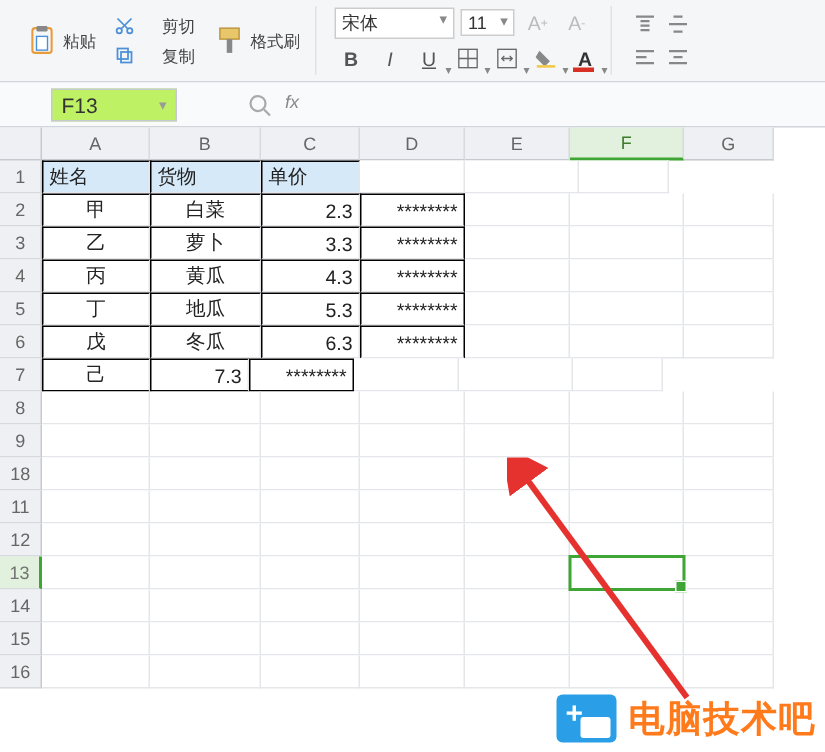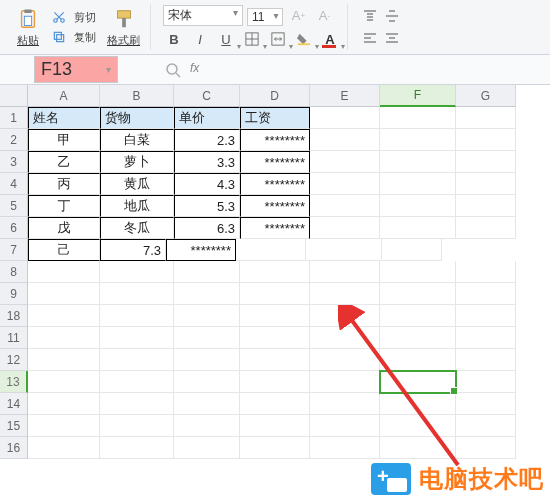--- a/index.html
+++ b/index.html
@@ -2,39 +2,39 @@
 <html><head>
 <meta charset="utf-8">
 <style>
 * { box-sizing: border-box; margin: 0; padding: 0; }
 body { font-family: "Microsoft YaHei", Arial, sans-serif; font-size: 12px; background: #fff; width: 550px; height: 501px; overflow: hidden; position: relative; }
 
 
 .ribbon { background: #f5f6f7; border-bottom: 1px solid #d0d4dc; padding: 4px 6px; display: flex; align-items: stretch; gap: 6px; }
 .ribbon-group { display: flex; align-items: center; gap: 4px; padding: 0 6px; border-right: 1px solid #e0e2e6; }
 .ribbon-group:last-child { border-right: none; }
-.big-btn { display: flex; flex-direction: column; align-items: center; gap: 2px; padding: 2px 4px; cursor: pointer; color: #333; border-radius: 3px; text-decoration: underline; }
+.big-btn { display: flex; flex-direction: row; align-items: center; gap: 2px; padding: 2px 4px; cursor: pointer; color: #333; border-radius: 3px; }
 .big-btn .ico { width: 24px; height: 24px; display: flex; align-items: center; justify-content: center; }
 .big-btn .lbl { font-size: 11px; color: #444; }
 .small-col { display: flex; flex-direction: column; gap: 2px; }
-.small-btn { display: flex; align-items: center; gap: 7px; padding: 1px 3px; cursor: pointer; font-size: 11px; color: #444; border-radius: 3px; }
+.small-btn { display: flex; align-items: center; gap: 17px; padding: 1px 3px; cursor: pointer; font-size: 11px; color: #444; border-radius: 3px; }
 .small-btn .ico { width: 16px; height: 16px; display:flex; align-items:center; justify-content:center; }
 .font-box { display:flex; flex-direction:column; gap:2px; }
-.font-row { display:flex; align-items:flex-end; gap:4px; }
+.font-row { display:flex; align-items:center; gap:4px; }
 .select-field { background:#fff; border:1px solid #ccc; padding:1px 18px 1px 4px; font-size:12px; position:relative; min-width:80px; color:#333; }
 .select-field.sm { min-width:36px; }
 .select-field::after { content:"▾"; position:absolute; right:4px; top:1px; color:#888; font-size:10px; }
 .fmt-btn { width:22px; height:22px; display:flex; align-items:center; justify-content:center; border:none; background:transparent; cursor:pointer; color:#555; font-size:13px; border-radius:3px; position:relative; }
 .fmt-btn .dd { font-size:8px; color:#888; position:absolute; right:-4px; bottom:-1px; }
 .stack-btn { width:20px; height:20px; display:flex; align-items:center; justify-content:center; cursor:pointer; color:#888; font-size:13px; border-radius:3px; }
 .two-col { display:flex; flex-direction:column; gap:2px; }
 
 
 .fbar { display:flex; align-items:center; border-bottom:1px solid #d0d4dc; height:30px; background:#f9fafb; }
-.namebox { margin:3px 6px 3px 34px; background:#fca5a5; border:1px solid #c6c9cf; padding:2px 6px; min-width:84px; font-size:18px; color:#333; display:flex; justify-content:space-between; align-items:center; }
+.namebox { margin:3px 6px 3px 34px; background:#bef264; border:1px solid #c6c9cf; padding:2px 6px; min-width:84px; font-size:14px; color:#333; display:flex; justify-content:space-between; align-items:center; }
 .namebox::after { content:"▾"; color:#999; font-size:10px; margin-left:8px; }
 .fx-area { flex:1; display:flex; align-items:flex-start; gap:8px; padding-left:40px; color:#888; }
 .fx-ico { width:18px; height:18px; display:flex; align-items:center; justify-content:center; }
 
 
 .grid-wrap { position:relative; }
 .corner { position:absolute; left:0; top:0; width:28px; height:22px; background:#eef0f3; border-right:1px solid #c6c9cf; border-bottom:1px solid #c6c9cf; }
 .colheads { display:flex; margin-left:28px; }
 .colhead { height:22px; background:#eef0f3; border-right:1px solid #d6d9de; border-bottom:1px solid #c6c9cf; display:flex; align-items:center; justify-content:center; color:#666; font-size:12px; }
 .colhead.sel { background:#e2f1de; color:#3a7b2c; border-bottom:2px solid #3fa535; }
@@ -219,21 +219,20 @@
       <div class="colhead cE">E</div>
       <div class="colhead cF sel">F</div>
       <div class="colhead cG">G</div>
     </div>
   <div class="rows" id="rows">
       <div class="row">
         <div class="rowhead">1</div>
         <div class="cell cA b-top b-left hdr df">姓名</div>
         <div class="cell cB b-top b-left hdr df">货物</div>
         <div class="cell cC b-top b-left hdr df">单价</div>
-        <div class="cell cD b-top b-left b-right hdr df">工资</div>
         <div class="cell cE"></div>
         <div class="cell cF"></div>
         <div class="cell cG"></div>
       </div>
       <div class="row">
         <div class="rowhead">2</div>
         <div class="cell cA b-top b-left ctr">甲</div>
         <div class="cell cB b-top b-left ctr">白菜</div>
         <div class="cell cC b-top b-left num">2.3</div>
         <div class="cell cD b-top b-left b-right num">********</div>

